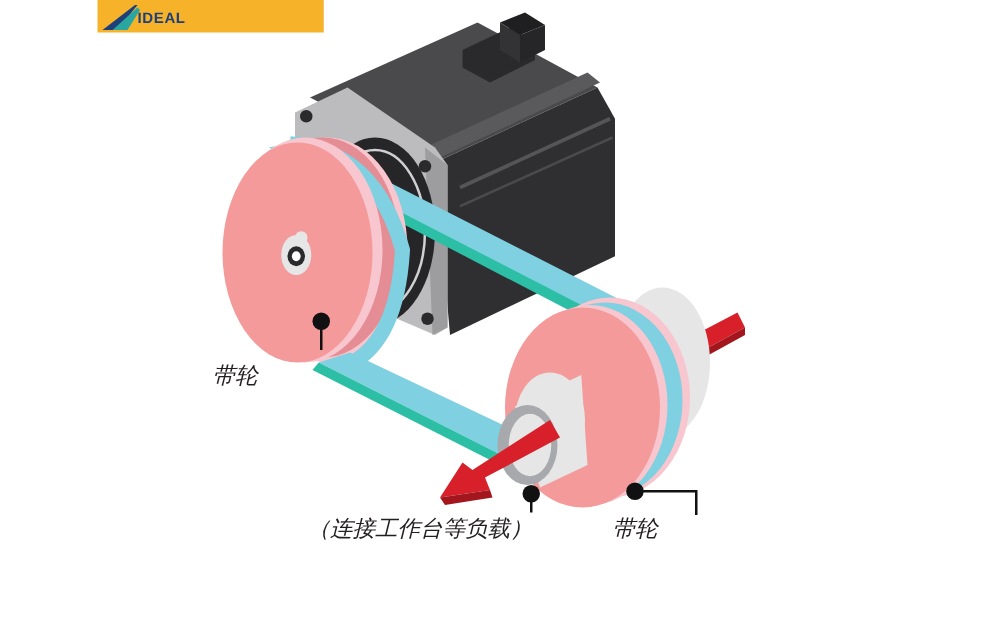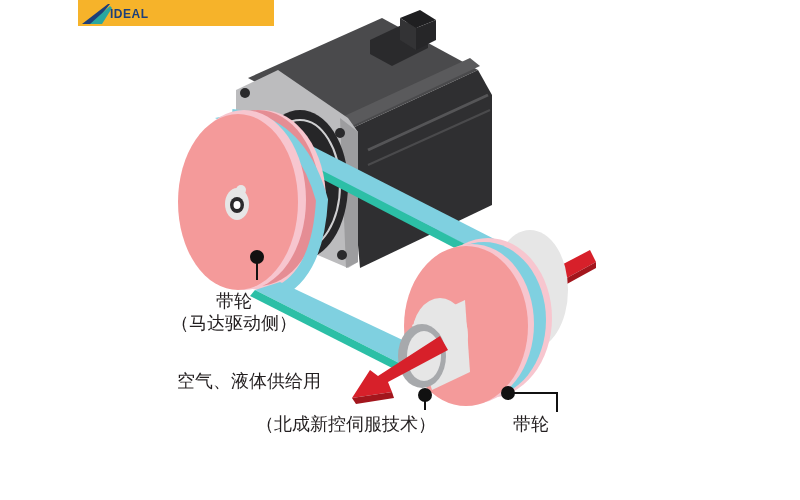--- a/index.html
+++ b/index.html
@@ -1,29 +1,29 @@
 <!DOCTYPE html>
 <html><head>
   <meta charset="utf-8">
   <style>
     html, body { margin: 0; padding: 0; background: #ffffff; }
     body { width: 800px; height: 500px; position: relative; overflow: hidden;
            font-family: "DejaVu Sans", "Liberation Sans", sans-serif; }
-    .logo { position: absolute; left: 78px; top: 0; width: 196px; height: 26px;
+    .logo { position: absolute; left: 78px; top: 0; width: 181px; height: 26px;
             background: #f6b32a; display: flex; align-items: center; }
     .logo svg { position: absolute; left: 2px; top: 1px; }
     .logo-brand { position: absolute; left: 32px; top: 7px; font-size: 12px; font-weight: bold;
                   color: #1d3f7a; letter-spacing: 0.5px; font-family: "Liberation Sans", sans-serif; }
     .logo-text { position: absolute; left: 82px; top: 5px; font-size: 13px; color: #ffffff;
                  font-weight: bold; letter-spacing: 1px;
                  text-shadow: 0 0 1px #1d3f7a, 0 0 1px #1d3f7a, 0 0 1px #1d3f7a; }
     .diagram { position: absolute; left: 0; top: 0; }
     .label { position: absolute; font-size: 18px; color: #231f20; line-height: 22px;
              white-space: nowrap; }
-    .right { text-align: center; }
+    .right { text-align: left; font-style: italic; }
   </style>
 </head>
 <body>
 
 <div class="logo">
   <svg width="34" height="24" viewBox="0 0 34 24">
     <polygon points="2,23 28,3 30,3 14,23" fill="#1d3f7a"></polygon>
     <polygon points="10,23 30,5 32,7 22,23" fill="#2aa6a0"></polygon>
   </svg>
   <span class="logo-brand">IDEAL</span>
@@ -114,26 +114,24 @@
     <line x1="425" y1="395" x2="425" y2="410" stroke="#111" stroke-width="2"></line>
   </g>
   <g>
     <circle cx="508" cy="393" r="7" fill="#111"></circle>
     <polyline points="508,393 557,393 557,412" fill="none" stroke="#111" stroke-width="2"></polyline>
   </g>
 </svg>
 
 <div class="label right" style="left:170px; top:290px; width:128px;">
   <div>带轮</div>
-  <div>（马达驱动侧）</div>
 </div>
 
 <div class="label right" style="left:150px; top:370px; width:198px;">
-  <div>空气、液体供给用</div>
 </div>
 
 <div class="label right" style="left:246px; top:413px; width:200px;">
-  <div>（北成新控伺服技术）</div>
+  <div>（连接工作台等负载）</div>
 </div>
 
 <div class="label right" style="left:490px; top:413px; width:82px;">
   <div>带轮</div>
 </div>
 
 </body></html>

